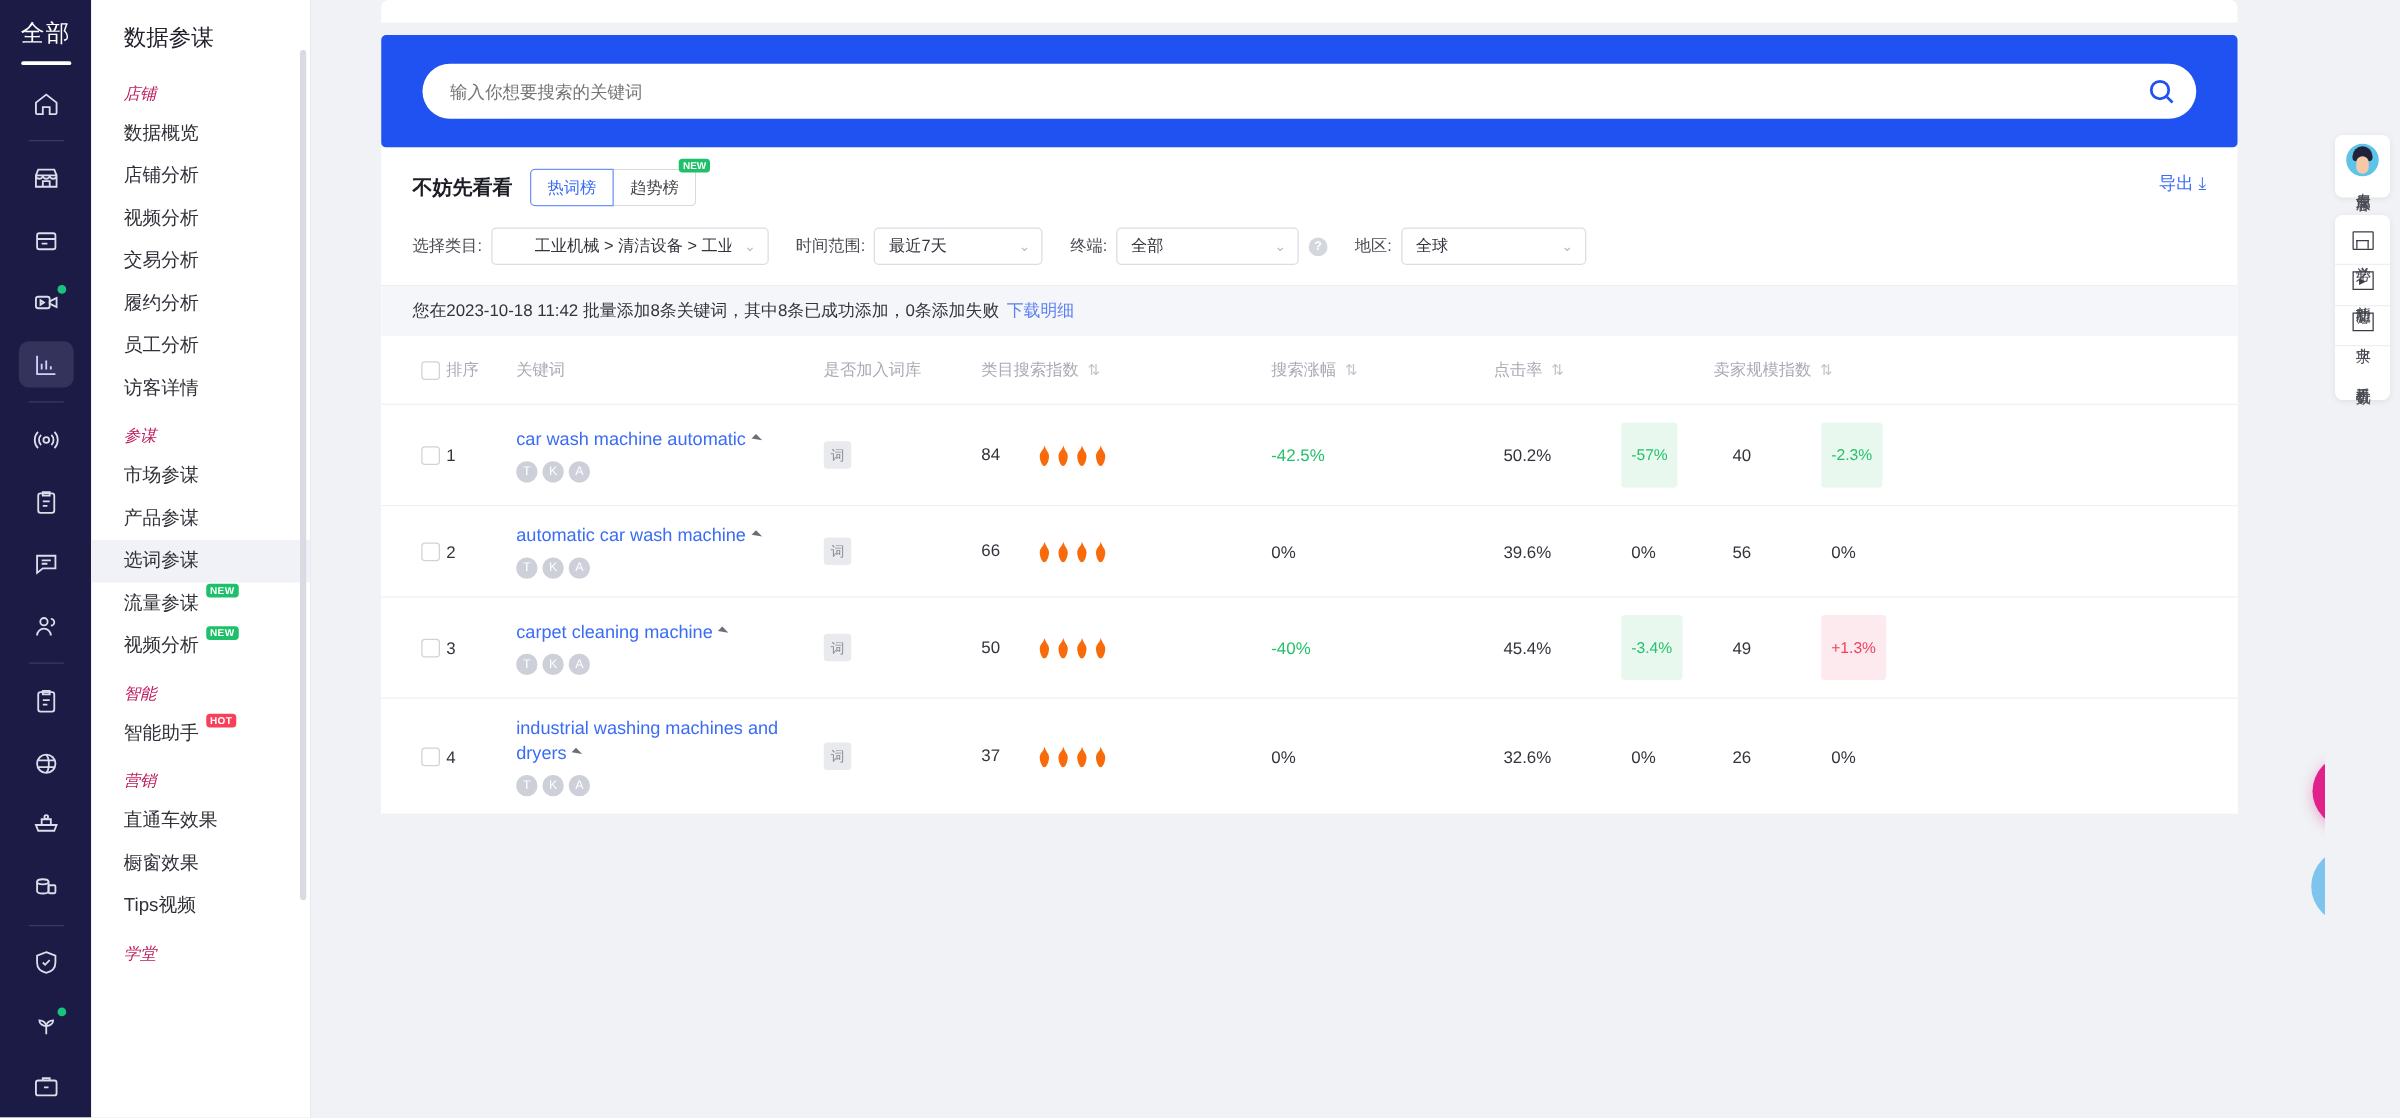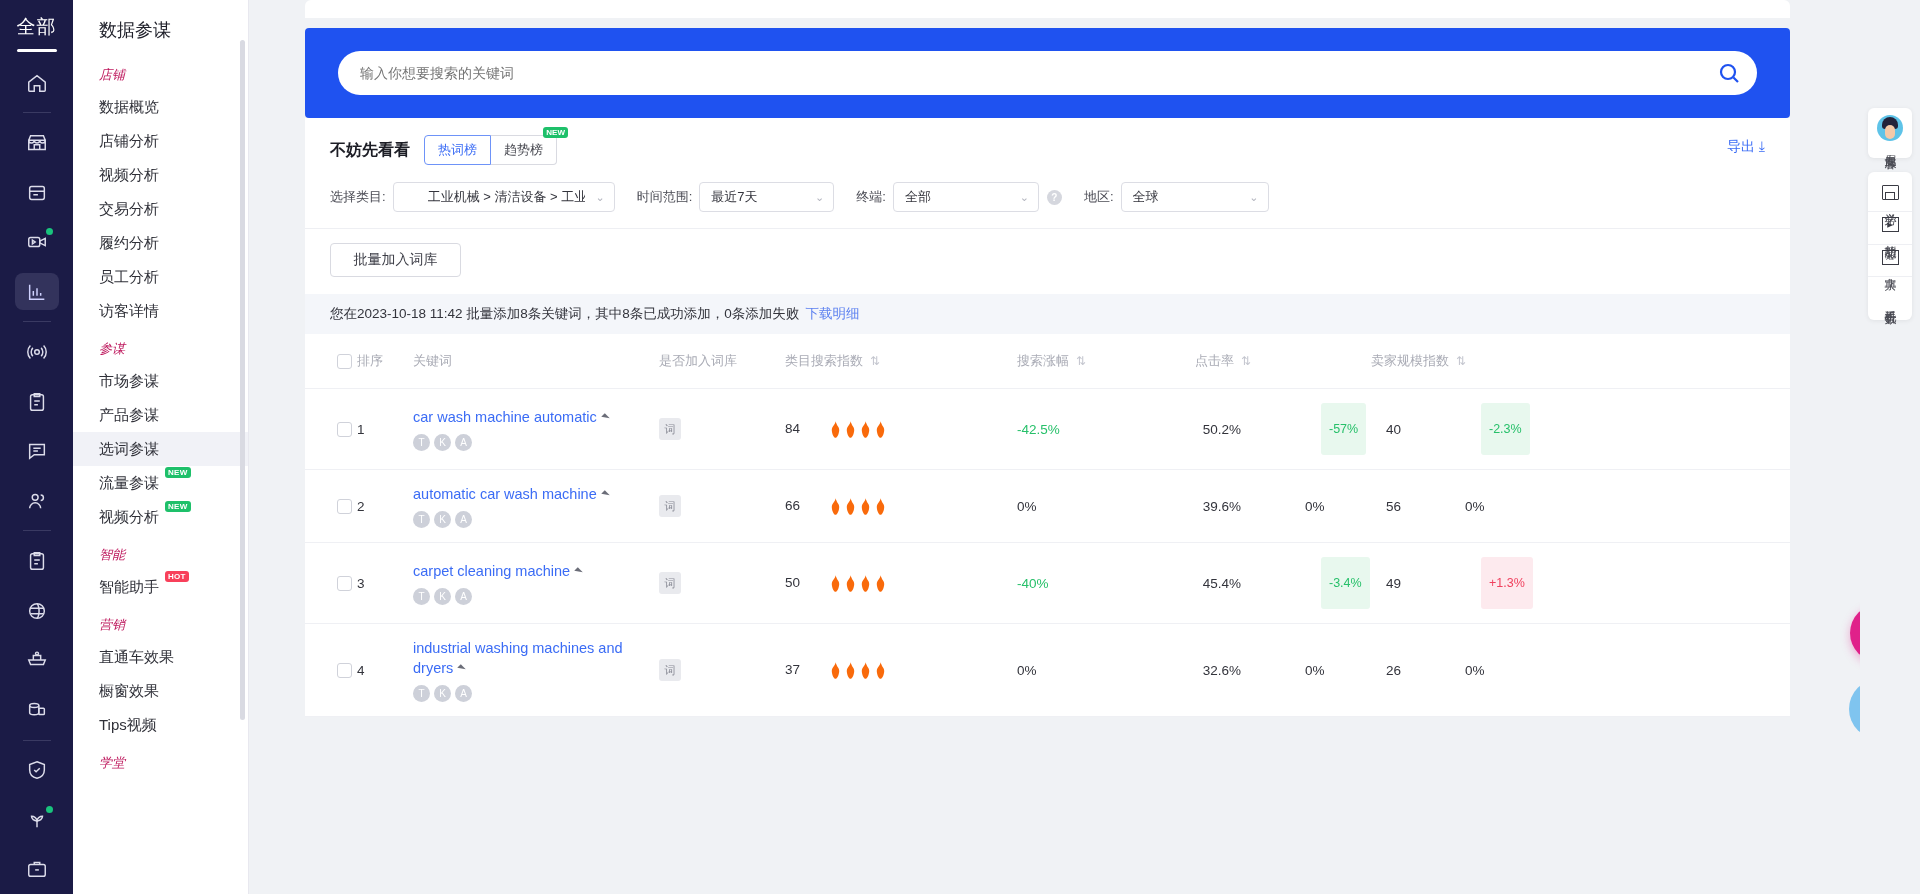--- a/index.html
+++ b/index.html
@@ -173,21 +173,21 @@
     width: 22px; height: 22px; border-radius: 3px; background: #e9eaee; color: #8a8c96;
     font-size: 11px; display: flex; align-items: center; justify-content: center;
   }
   .idx-cell { display: flex; align-items: flex-start; gap: 12px; }
   .idx-num { width: 26px; color: #33343c; font-size: 13.5px; }
   .flames { display: flex; margin-left: 6px; }
   .flame { width: 13px; height: 17px; margin-right: 2px; }
   .pct-green { color: #27c06a; }
   .pct-plain { color: #33343c; }
   .badge {
-    display: inline-block; padding: 19px 8px; border-radius: 3px; font-size: 12.5px; margin-left: 32px; text-align: center;
+    display: inline-block; padding: 19px 8px; border-radius: 3px; font-size: 12.5px; margin-left: 8px; text-align: center;
   }
   .badge.green { background: #e8f8ee; color: #27c06a; }
   .badge.red { background: #fdeaee; color: #f0415e; }
   .cell-inline { display: flex; align-items: center; gap: 48px; }
   .cell-inline .v { min-width: 46px; text-align: right; }
   .cell-inline .v.narrow { min-width: 30px; text-align: right; }
   .sort-ic { display: inline-block; margin-left: 7px; color: #c3c5ce; font-size: 12px; letter-spacing: -2px; }
 
   
   .right-rail {
@@ -454,23 +454,20 @@
 
           <span class="fl-label">地区:</span>
           <div class="select sel-area">
             <span class="val">全球</span>
             <span class="chev">⌄</span>
           </div>
         </div>
 
         <div class="divider"></div>
 
-        <div class="bulk-row">
-          <div class="btn-outline">批量加入词库</div>
-        </div>
 
         <div class="notice">
           <span>您在2023-10-18 11:42 批量添加8条关键词，其中8条已成功添加，0条添加失败</span><a>下载明细</a>
         </div>
 
         <table class="kw">
           <thead>
             <tr>
               <th class="col-chk">
                 <span class="chk"></span>

